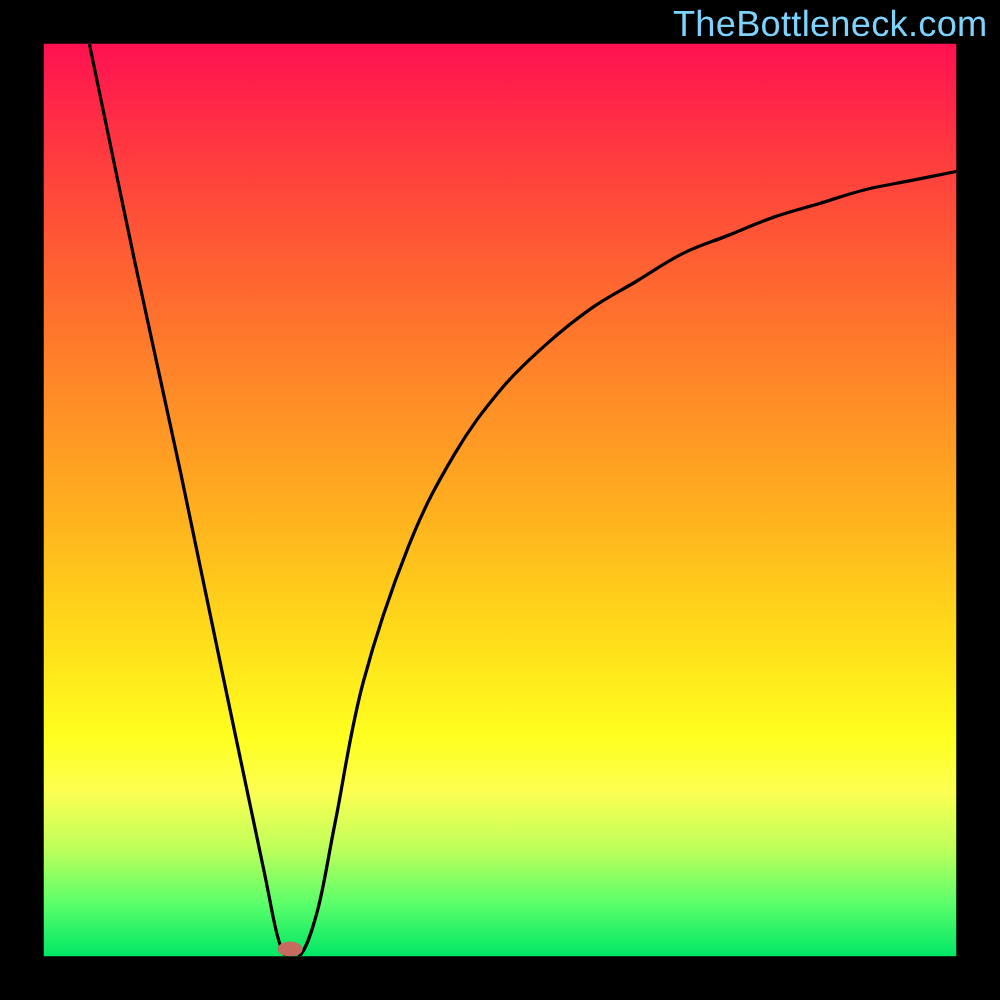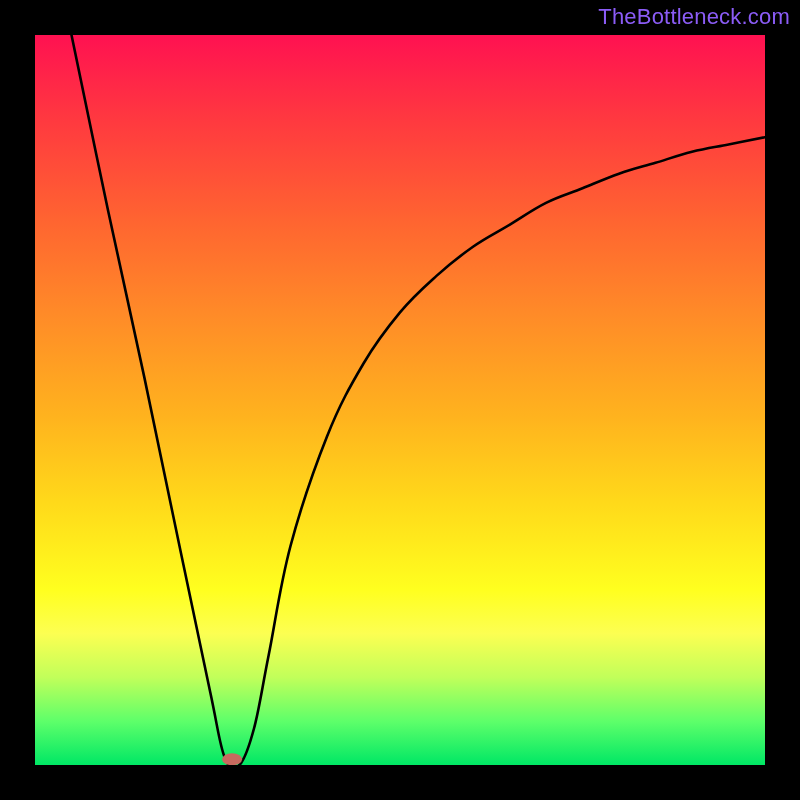--- a/index.html
+++ b/index.html
@@ -14,22 +14,22 @@
   .frame {
     position: relative;
     width: 800px;
     height: 800px;
     background: #000;
   }
   .watermark {
     position: absolute;
     top: 4px;
     right: 10px;
-    color: #8b5cf6;
-    font-size: 22px;
+    color: #7dd3fc;
+    font-size: 29px;
     letter-spacing: 0.2px;
     font-weight: 400;
     z-index: 5;
   }
   .plot {
     position: absolute;
     left: 35px;
     top: 35px;
     width: 730px;
     height: 730px;

